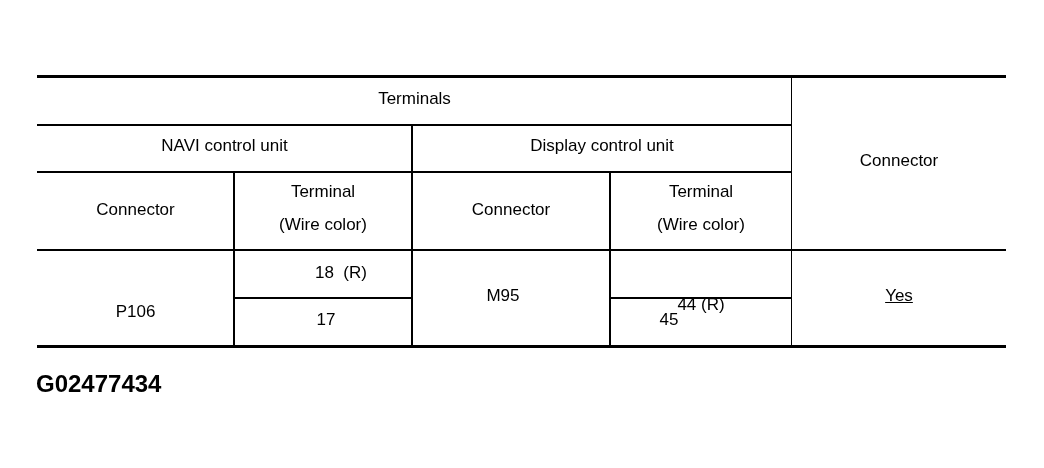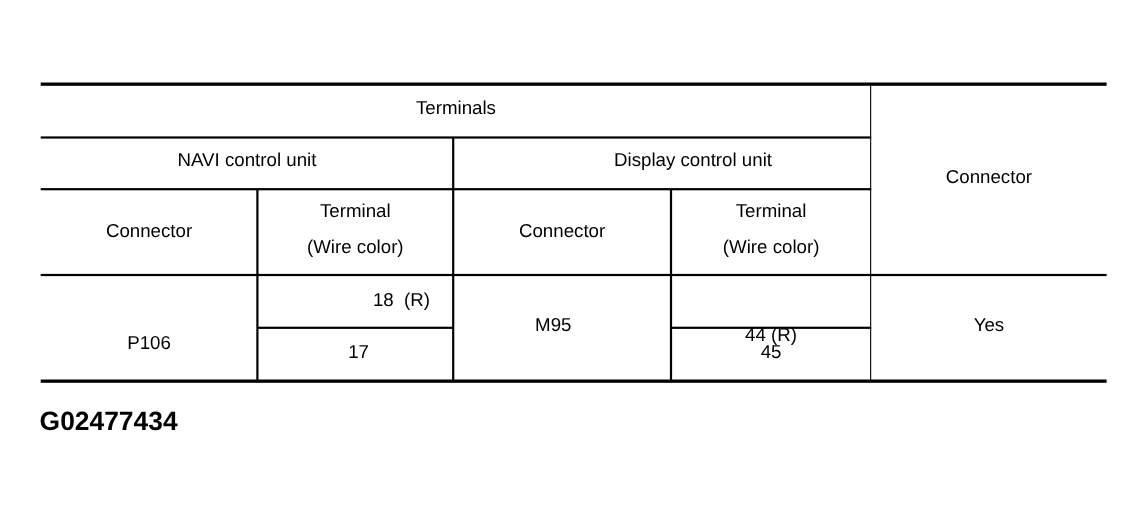--- a/index.html
+++ b/index.html
@@ -21,31 +21,31 @@
 <div class="hl" style="left:610px; top:297px; width:182px; height:2px;"></div>
 <div class="hl" style="left:37px; top:345px; width:969px; height:3px;"></div>
 
 <div class="vl" style="left:791px; top:78px; width:1px; height:268px;"></div>
 <div class="vl" style="left:411px; top:125px; width:2px; height:221px;"></div>
 <div class="vl" style="left:233px; top:172px; width:2px; height:174px;"></div>
 <div class="vl" style="left:609px; top:172px; width:2px; height:174px;"></div>
 
 <div class="txt" style="left:37px; top:83px; width:755px;">Terminals</div>
 <div class="txt" style="left:37px; top:130px; width:375px;">NAVI control unit</div>
-<div class="txt" style="left:412px; top:130px; width:380px;margin-left:28px;">Display control unit</div>
+<div class="txt" style="left:412px; top:130px; width:380px;">Display control unit</div>
 <div class="txt" style="left:792px; top:145px; width:214px;">Connector</div>
 
 <div class="txt" style="left:37px; top:194px; width:197px;">Connector</div>
 <div class="txt" style="left:234px; top:176px; width:178px;">Terminal</div>
 <div class="txt" style="left:234px; top:209px; width:178px;">(Wire color)</div>
 <div class="txt" style="left:412px; top:194px; width:198px;">Connector</div>
 <div class="txt" style="left:610px; top:176px; width:182px;">Terminal</div>
 <div class="txt" style="left:610px; top:209px; width:182px;">(Wire color)</div>
 
 <div class="txt" style="left:37px; top:296px; width:197px;text-align:center;">P106</div>
-<div class="txt" style="left:234px; top:257px; width:214px; white-space:pre;padding-left:24px;">18  (R)</div>
+<div class="txt" style="left:234px; top:257px; width:214px; white-space:pre;">18  (R)</div>
 <div class="txt" style="left:234px; top:304px; width:184px;">17</div>
 <div class="txt" style="left:412px; top:280px; width:182px;">M95</div>
 <div class="txt" style="left:610px; top:257px; width:182px;margin-top:32px;">44 (R)</div>
-<div class="txt" style="left:610px; top:304px; width:182px;">45</div>
-<div class="txt" style="left:792px; top:280px; width:214px;">Yes</div>
+<div class="txt" style="left:578px; top:304px; width:182px;">45</div>
+<div class="txt" style="left:792px; top:280px; width:214px;text-decoration:underline;">Yes</div>
 
 <div class="code">G02477434</div>
 
 </body></html>

